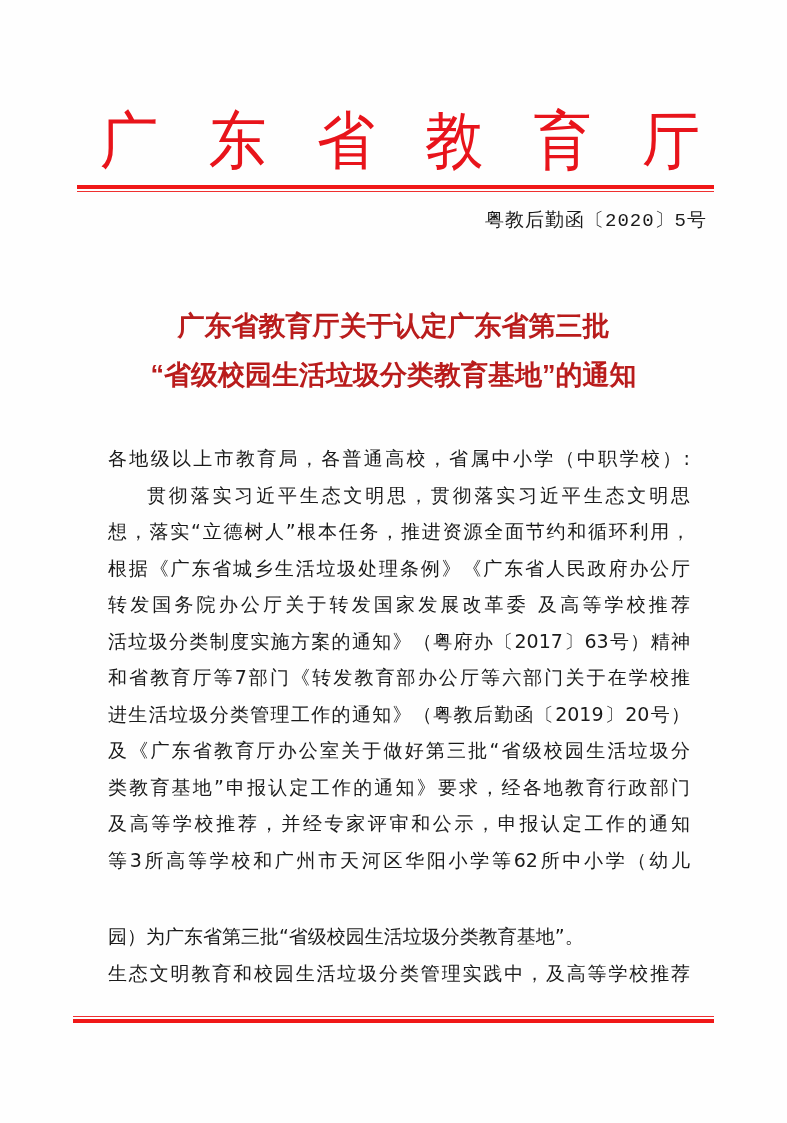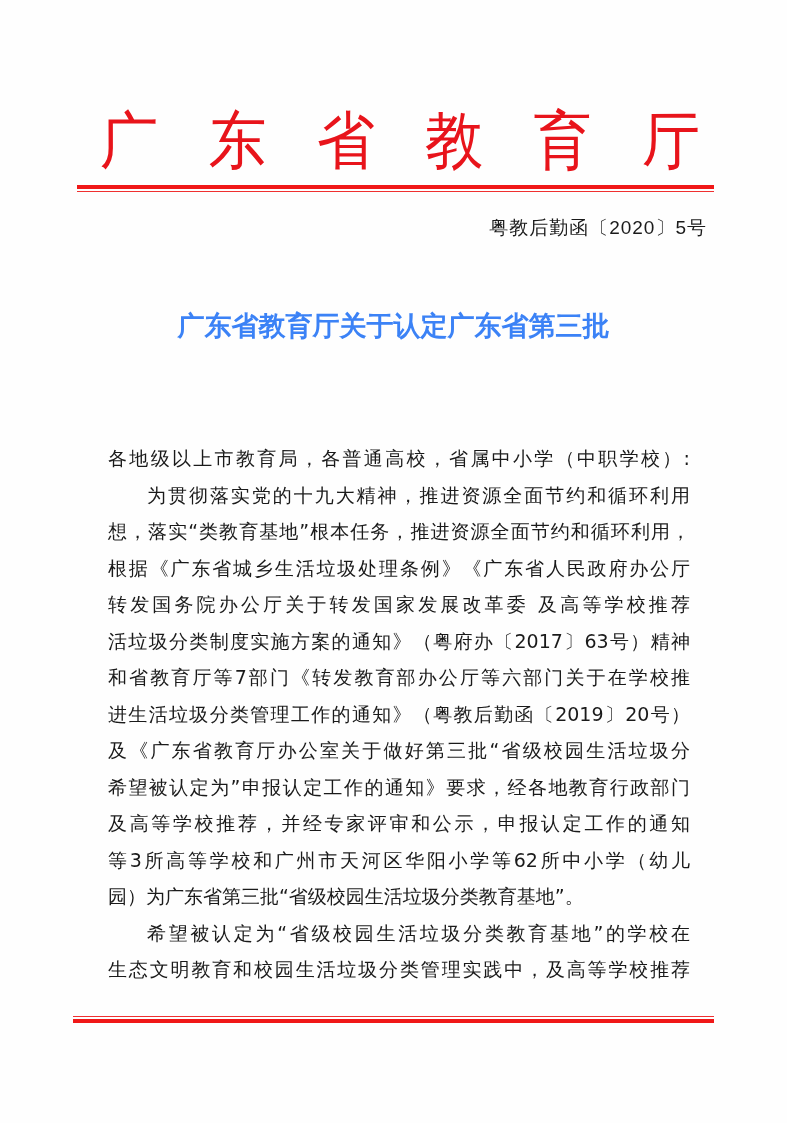--- a/index.html
+++ b/index.html
@@ -8,37 +8,37 @@
   .masthead {
     position: absolute; left: 100px; top: 100px; width: 600px; height: 80px;
     display: flex; justify-content: space-between; align-items: center;
     color: #e8141b; font-family: "DejaVu Serif", "Liberation Serif", serif;
     font-size: 58px; line-height: 1;
   }
   .masthead span { display: inline-block; transform: scaleY(1.08); }
   .rule-top-thick { position: absolute; left: 77px; top: 185px; width: 637px; height: 4px; background: #f01818; }
   .rule-top-thin  { position: absolute; left: 77px; top: 191px; width: 637px; height: 1px; background: #f03030; }
   .docno {
-    position: absolute; right: 80px; top: 215px;
-    font-family: Liberation Sans, sans-serif; font-size: 19px; color: #1a1a1a; letter-spacing: 1px;
+    position: absolute; right: 80px; top: 207px;
+    font-family: Liberation Mono, monospace; font-size: 19px; color: #1a1a1a; letter-spacing: 1px;
   }
   .title {
     position: absolute; left: 0; width: 787px; text-align: center;
     font-family: Liberation Sans, sans-serif; font-weight: bold;
-    font-size: 27px; color: #3b82f6; letter-spacing: 0px;
+    font-size: 27px; color: #b91c1c; letter-spacing: 0px;
   }
   .title.l1 { top: 308px; }
   .title.l2 { top: 357px; }
   .body-text {
     position: absolute; left: 108px; width: 582px; top: 440px;
     font-family: "DejaVu Sans", "Liberation Sans", sans-serif;
     font-size: 19px; line-height: 36.5px; color: #1a1a1a;
   }
   .body-text p { margin: 0; text-align: justify; text-align-last: justify; }
-  .body-text p.last { text-align-last: left; }
+  .body-text p.last { text-align-last: left; margin-top: 40px; }
   .indent { text-indent: 39px; }
   .rule-bot-thin  { position: absolute; left: 73px; top: 1016px; width: 641px; height: 1px; background: #f03030; }
   .rule-bot-thick { position: absolute; left: 73px; top: 1019px; width: 641px; height: 4px; background: #f01818; }
 </style>
 </head>
 <body>
 
 <div class="page">
 
   <div class="masthead">
@@ -49,35 +49,35 @@
     <span>育</span>
     <span>厅</span>
   </div>
 
   <div class="rule-top-thick"></div>
   <div class="rule-top-thin"></div>
 
   <div class="docno">粤教后勤函〔2020〕5号</div>
 
   <div class="title l1">广东省教育厅关于认定广东省第三批</div>
+  <div class="title l2">“省级校园生活垃圾分类教育基地”的通知</div>
 
   <div class="body-text">
     <p>各地级以上市教育局，各普通高校，省属中小学（中职学校）:</p>
-    <p class="indent">为贯彻落实党的十九大精神，推进资源全面节约和循环利用</p>
-    <p>想，落实“类教育基地”根本任务，推进资源全面节约和循环利用，</p>
+    <p class="indent">贯彻落实习近平生态文明思，贯彻落实习近平生态文明思</p>
+    <p>想，落实“立德树人”根本任务，推进资源全面节约和循环利用，</p>
     <p>根据《广东省城乡生活垃圾处理条例》《广东省人民政府办公厅</p>
     <p>转发国务院办公厅关于转发国家发展改革委 及高等学校推荐</p>
     <p>活垃圾分类制度实施方案的通知》（粤府办〔2017〕63号）精神</p>
     <p>和省教育厅等7部门《转发教育部办公厅等六部门关于在学校推</p>
     <p>进生活垃圾分类管理工作的通知》（粤教后勤函〔2019〕20号）</p>
     <p>及《广东省教育厅办公室关于做好第三批“省级校园生活垃圾分</p>
-    <p>希望被认定为”申报认定工作的通知》要求，经各地教育行政部门</p>
+    <p>类教育基地”申报认定工作的通知》要求，经各地教育行政部门</p>
     <p>及高等学校推荐，并经专家评审和公示，申报认定工作的通知</p>
     <p>等3所高等学校和广州市天河区华阳小学等62所中小学（幼儿</p>
     <p class="last">园）为广东省第三批“省级校园生活垃圾分类教育基地”。</p>
-    <p class="indent">希望被认定为“省级校园生活垃圾分类教育基地”的学校在</p>
     <p>生态文明教育和校园生活垃圾分类管理实践中，及高等学校推荐</p>
   </div>
 
   <div class="rule-bot-thin"></div>
   <div class="rule-bot-thick"></div>
 
 </div>
 
 </body></html>

